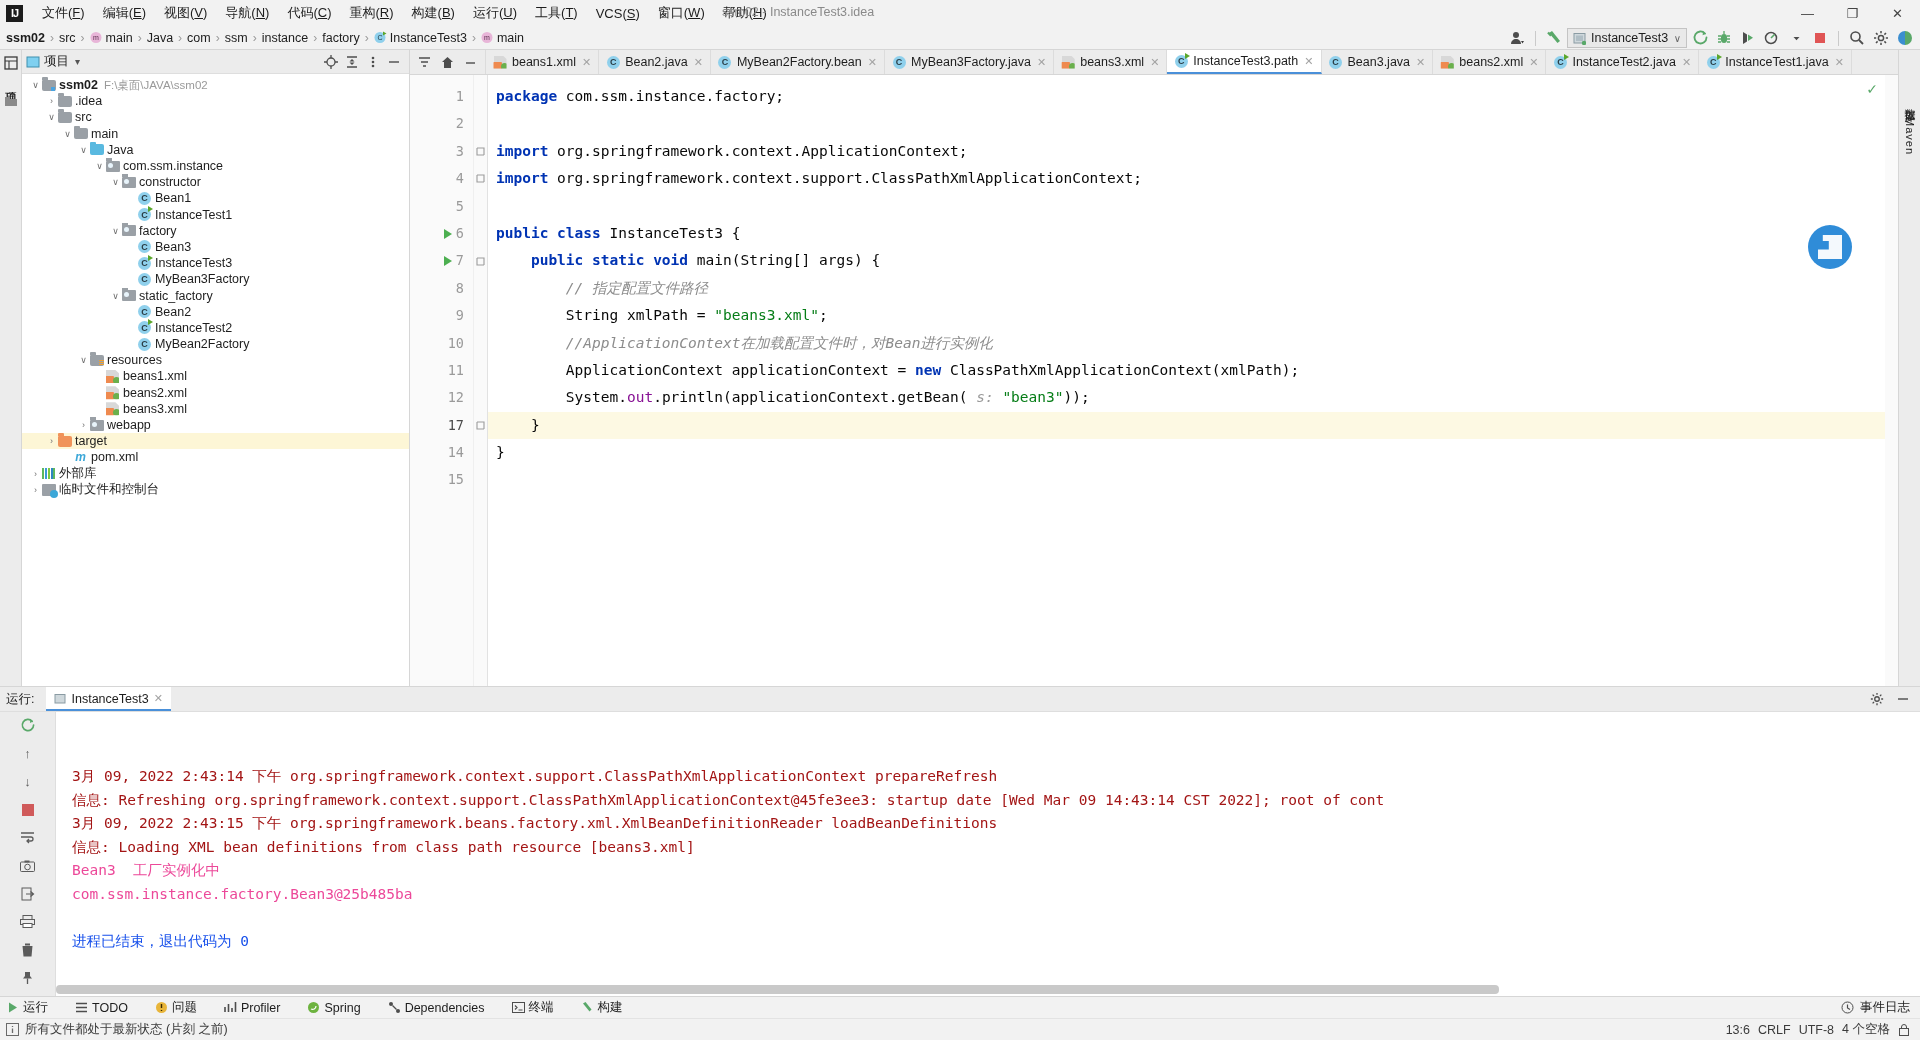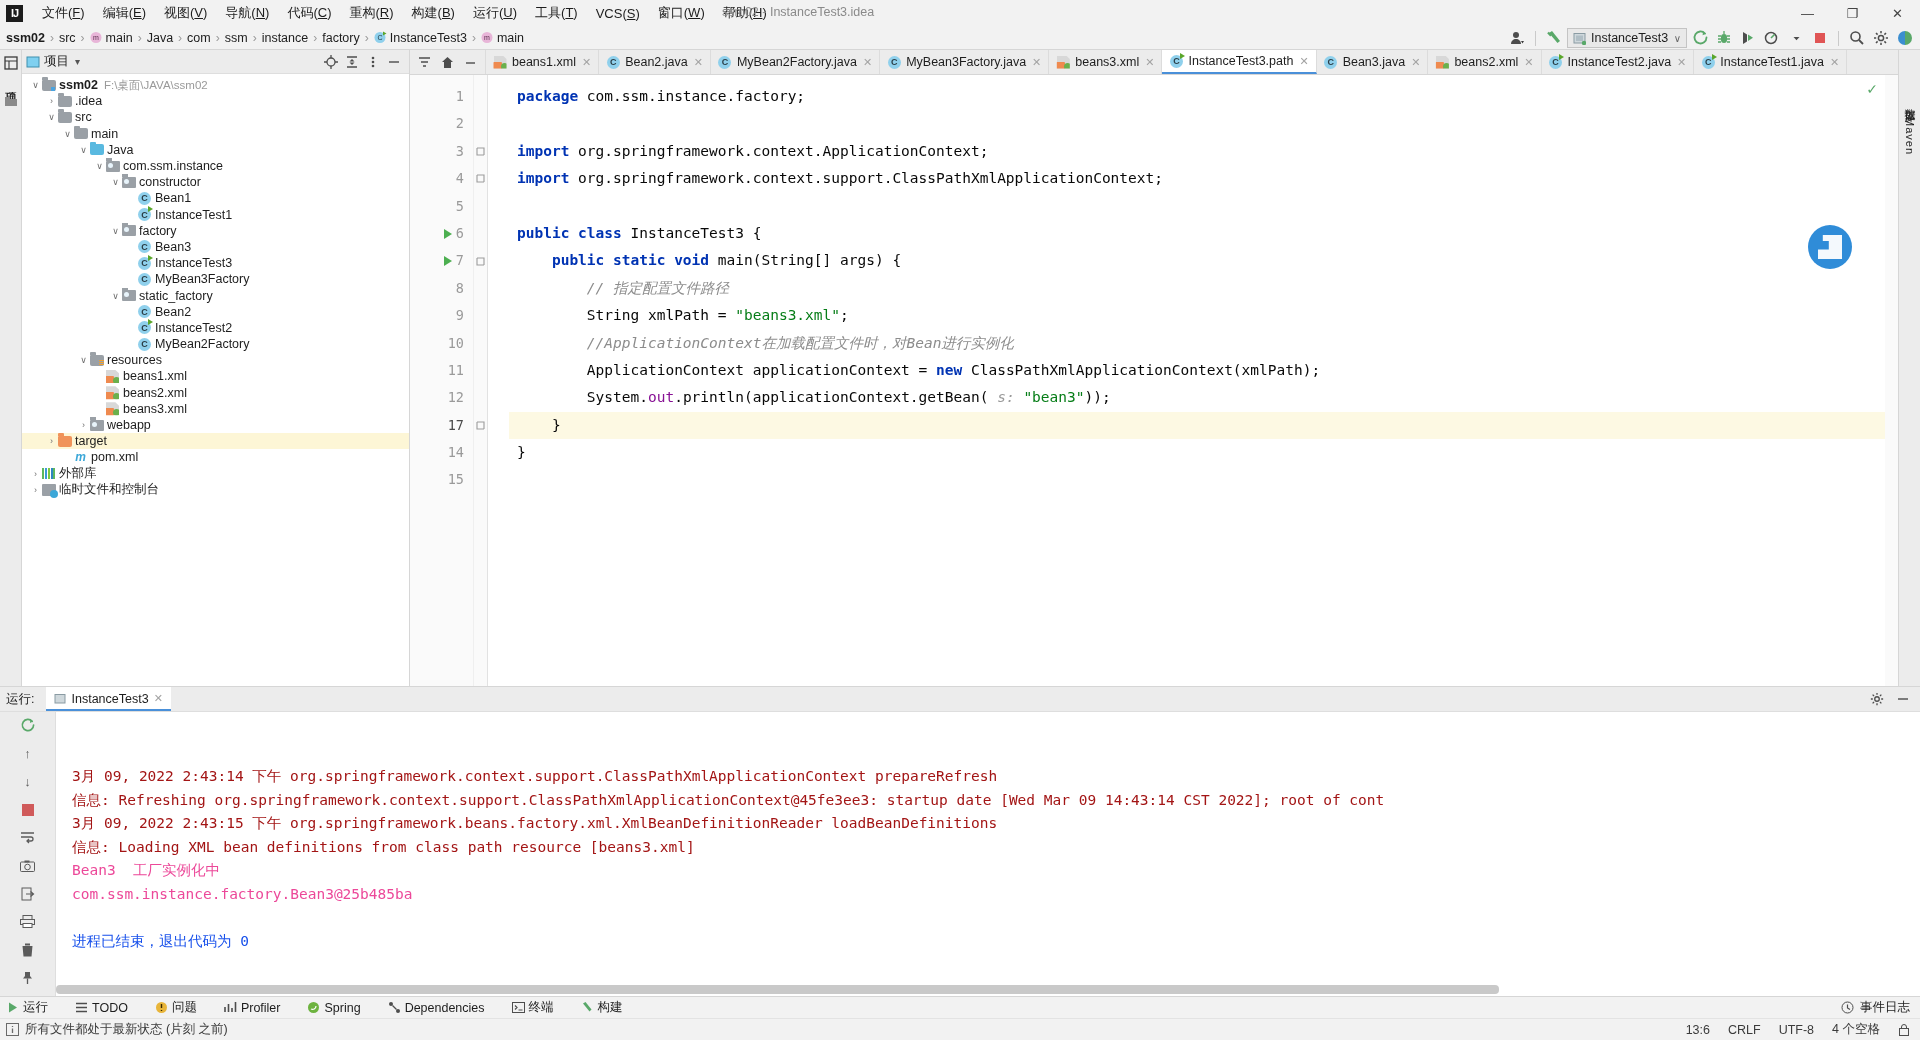--- a/index.html
+++ b/index.html
@@ -137,21 +137,21 @@
   .gline { height: 27.4px; line-height: 27.4px; font-family: "DejaVu Sans Mono", monospace;
            font-size: 13.5px; color: #9a9a9a; padding-right: 9px; position: relative; }
   .gline.cur { color: #4a4a4a; }
   .foldcol { width: 14px; flex: 0 0 14px; background: #fafafa; border-right: 1px solid #e2e2e2; padding-top: 8px; }
   .fmark { height: 27.4px; display: flex; align-items: center; justify-content: center; color: #9b9b9b; font-size: 10px; }
   .runmark { position: absolute; right: 24px; width: 14px; height: 27.4px; display: flex; align-items: center; justify-content: center; }
   .tri { border-left: 8px solid #4caf50; border-top: 5px solid transparent; border-bottom: 5px solid transparent; }
 
   .code {
     flex: 1 1 auto; padding-top: 8px; padding-left: 8px; font-family: "DejaVu Sans Mono", monospace;
-    font-size: 14.5px; line-height: 27.4px; white-space: pre; overflow: hidden; position: relative; margin-left: 21px;
+    font-size: 14.5px; line-height: 27.4px; white-space: pre; overflow: hidden; position: relative;
   }
   .cline { height: 27.4px; }
   .cline.hl { background: #fdf9e3; margin-left: -8px; padding-left: 8px; }
   .kw { color: #0033b3; font-weight: bold; }
   .str { color: #067d17; }
   .cm { color: #8c8c8c; font-style: italic; }
   .fld-s { color: #871094; }
   .hint { color: #9a9a9a; font-style: italic; }
   .pln { color: #080808; }
 
@@ -191,21 +191,21 @@
   .hscroll { position: absolute; left: 0; right: 14px; bottom: 2px; height: 9px; }
   .hscroll i { display: block; height: 9px; width: 78%; background: #c9c9c9; border-radius: 4px; }
 
   
   .bottombar { height: 22px; flex: 0 0 22px; background: #f2f2f2; display: flex; align-items: center;
                border-top: 1px solid #d6d6d6; padding-left: 6px; gap: 18px; font-size: 12.5px; }
   .bb-item { display: flex; align-items: center; gap: 4px; }
   .bb-right { margin-left: auto; display: flex; align-items: center; gap: 6px; padding-right: 10px; }
   .statusbar { height: 22px; flex: 0 0 22px; background: #f2f2f2; display: flex; align-items: center;
                padding-left: 6px; font-size: 12.5px; color: #3b3b3b; border-top: 1px solid #e3e3e3; }
-  .sb-right { margin-left: auto; display: flex; align-items: center; gap: 18px; padding-right: 10px; }
+  .sb-right { margin-left: auto; display: flex; align-items: center; gap: 8px; padding-right: 10px; }
 
   svg { display: block; }
 </style>
 </head>
 <body>
 
 <div class="app">
 
   <div class="menubar">
     <div class="ij-logo">IJ</div>
@@ -646,21 +646,21 @@
               <span class="tico" style="width:14px;flex:0 0 14px;margin-right:1px">
                 <span class="cls">C</span>
               </span>
               <span>Bean2.java</span>
               <span class="x">✕</span>
             </div>
             <div class="etab">
               <span class="tico" style="width:14px;flex:0 0 14px;margin-right:1px">
                 <span class="cls">C</span>
               </span>
-              <span>MyBean2Factory.java</span>
+              <span>MyBean2Factory.bean</span>
               <span class="x">✕</span>
             </div>
             <div class="etab">
               <span class="tico" style="width:14px;flex:0 0 14px;margin-right:1px">
                 <span class="cls">C</span>
               </span>
               <span>MyBean3Factory.java</span>
               <span class="x">✕</span>
             </div>
             <div class="etab">

